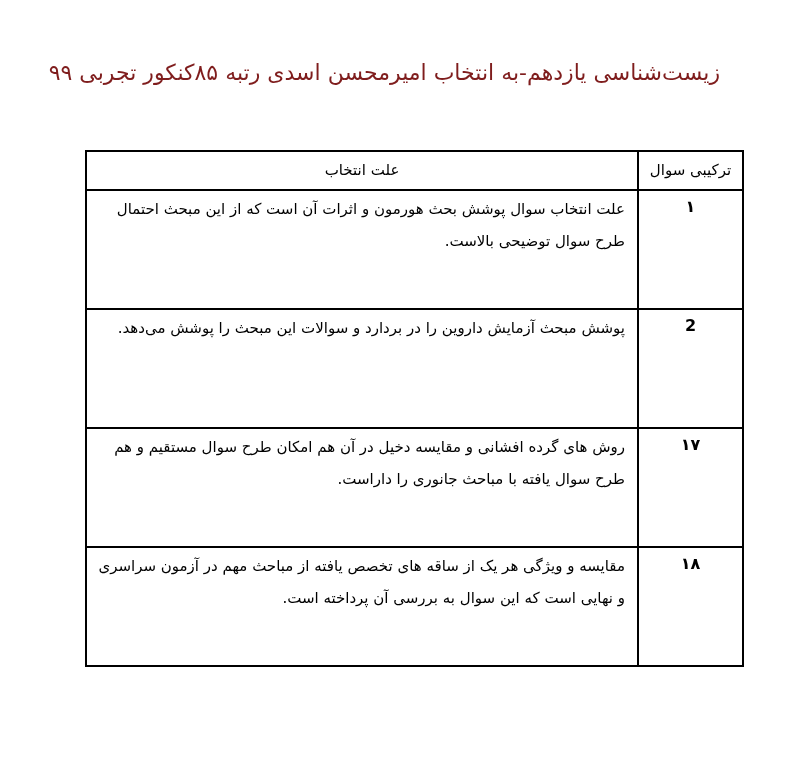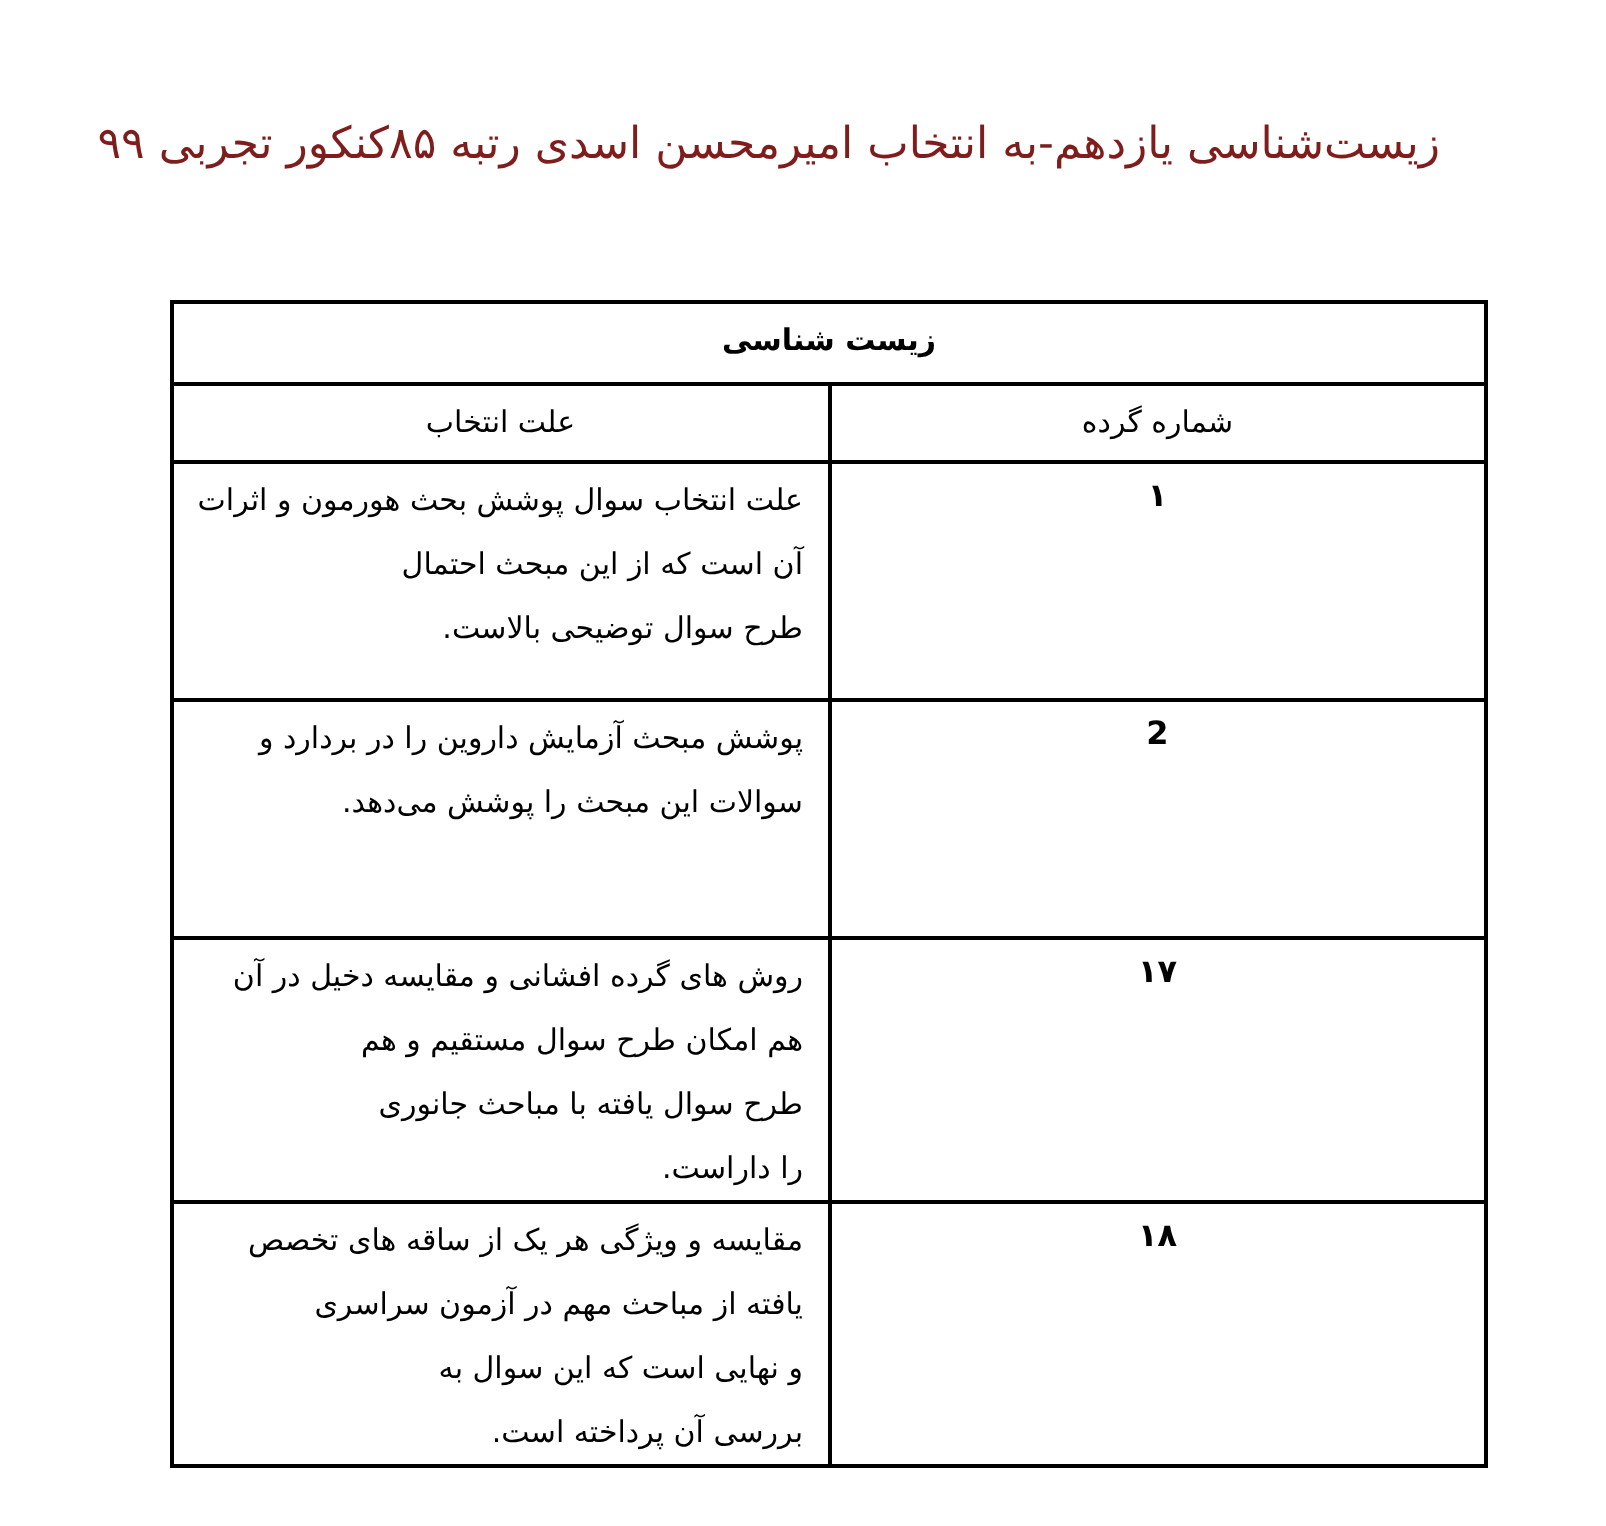--- a/index.html
+++ b/index.html
@@ -79,25 +79,22 @@
       padding-left: 90px;
     }
   </style>
 </head>
 <body>
 
 <div class="title">زیست‌شناسی یازدهم-به انتخاب امیرمحسن اسدی رتبه ۸۵کنکور تجربی ۹۹</div>
 
 <table class="main">
   <tbody>
-      <tr>
-    <td class="subject-cell" colspan="2">زیست شناسی</td>
-  </tr>
   <tr>
-    <td class="hdr-num">شماره گرده</td>
+    <td class="hdr-num">ترکیبی سوال</td>
     <td class="hdr-reason">علت انتخاب</td>
   </tr>
   <tr>
     <td class="num-cell">۱</td>
     <td class="reason-cell">
       <span>علت انتخاب سوال پوشش بحث هورمون و اثرات آن است که از این مبحث احتمال</span>
       <span class="l2">طرح سوال توضیحی بالاست.</span>
     </td>
   </tr>
   <tr>

